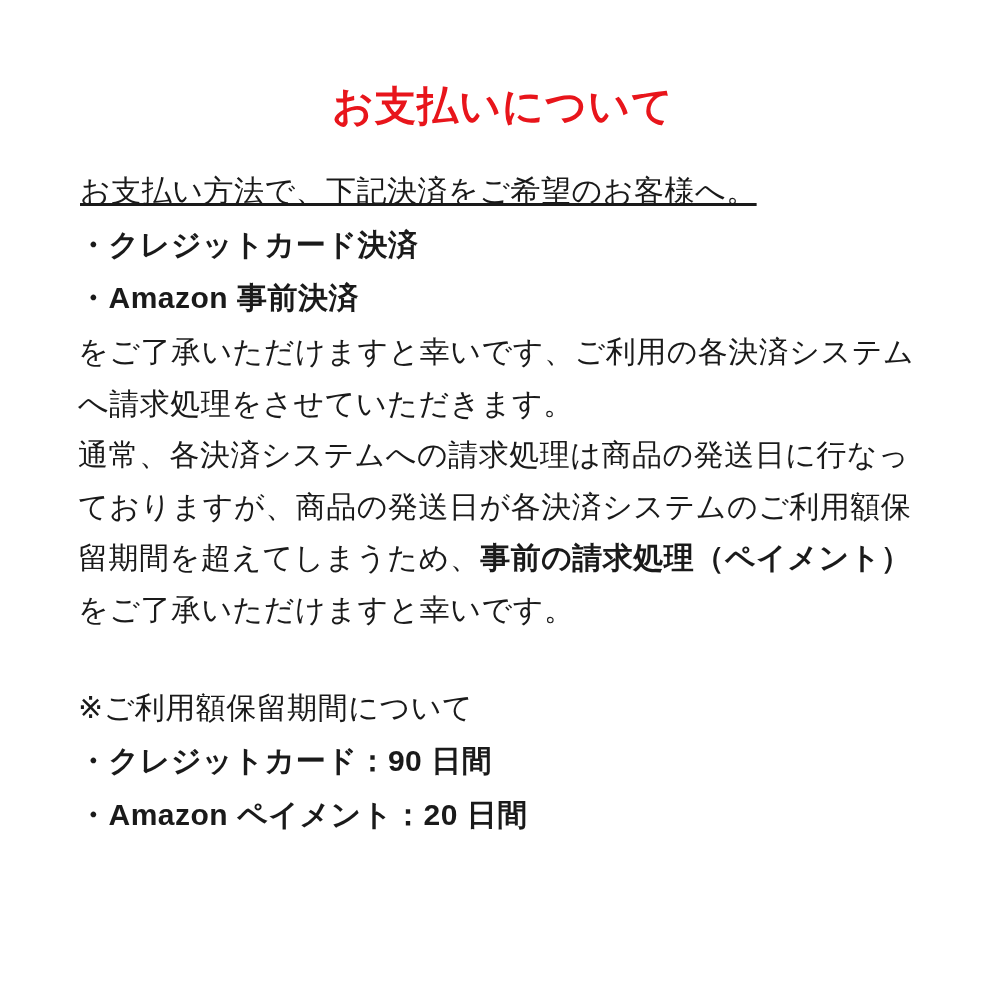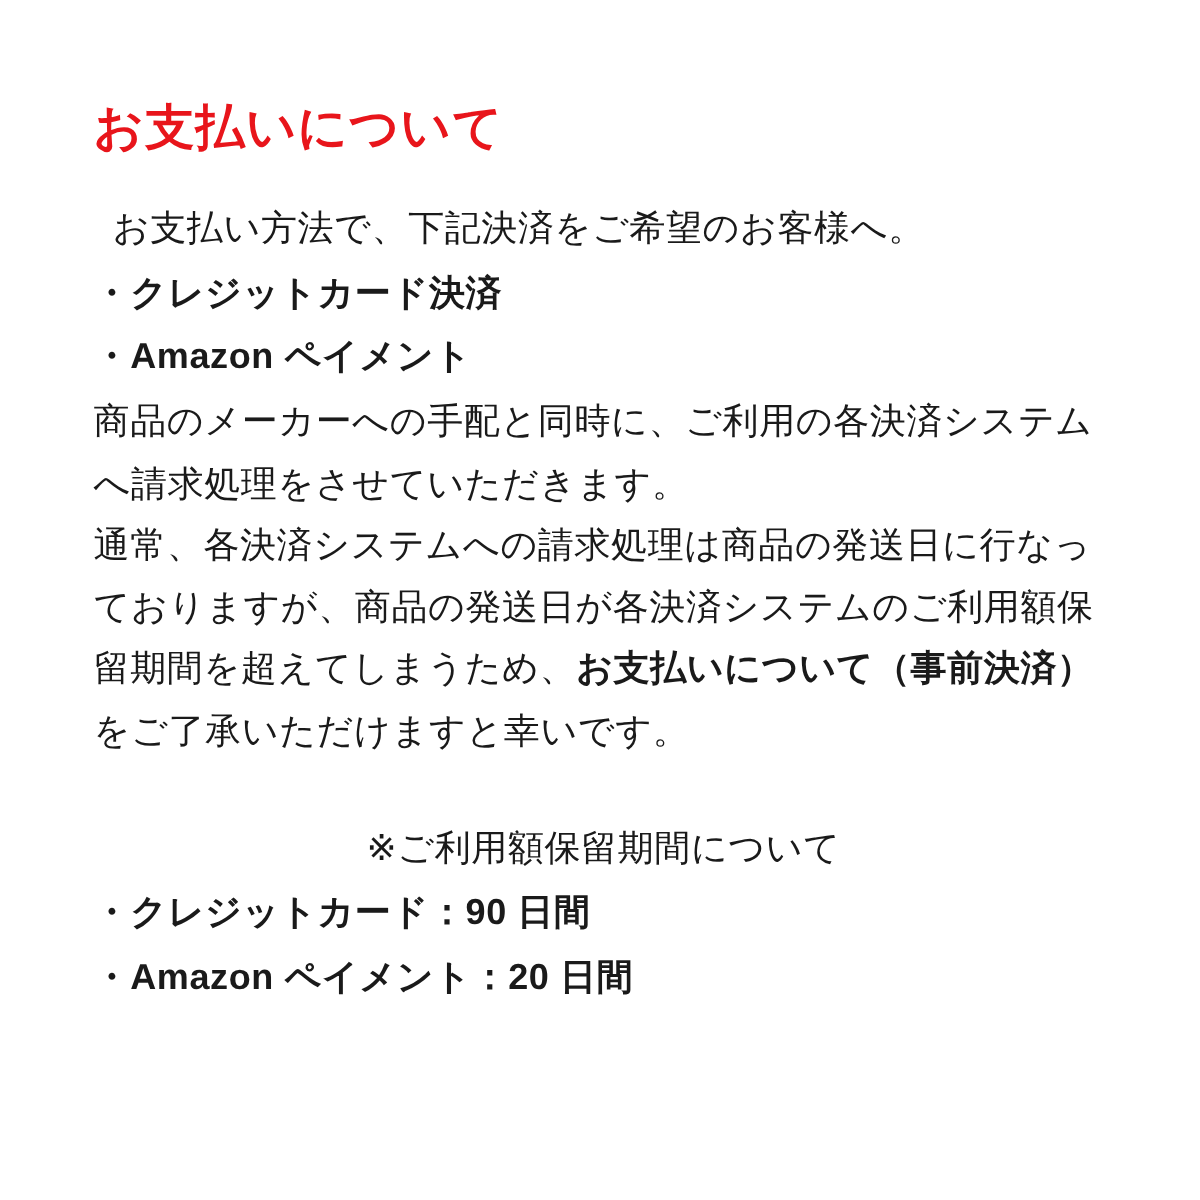--- a/index.html
+++ b/index.html
@@ -16,72 +16,73 @@
   }
   .page {
     width: 1000px;
     height: 1000px;
     box-sizing: border-box;
     padding: 60px 72px 0 78px;
     background: #ffffff;
     position: relative;
   }
   .doc-title {
+    text-align: center;
     color: #e8151b;
     font-size: 41px;
     font-weight: bold;
     letter-spacing: 1px;
     margin: 22px 0 34px 0;
     line-height: 1.2;
   }
   .body-block {
     font-size: 30px;
     line-height: 1.72;
     letter-spacing: 0.5px;
     color: #1a1a1a;
   }
   .para {
-    margin: 0 0 2px 16px;
+    margin: 0 0 2px 2px;
+    text-decoration: underline;
   }
   .bullet {
     font-weight: bold;
     margin: 0 0 2px 0;
   }
   .flow {
     margin: 0;
   }
   .strong-inline {
     font-weight: bold;
   }
   .spacer {
     height: 46px;
   }
   .note-head {
     margin: 0 0 2px 0;
-    text-align: center;
   }
 </style>
 </head>
 <body>
 
 <div class="page">
 
   <h1 class="doc-title">お支払いについて</h1>
 
   <div class="body-block">
 
     <p class="para">お支払い方法で、下記決済をご希望のお客様へ。</p>
 
     <p class="bullet">・クレジットカード決済</p>
 
-    <p class="bullet">・Amazon ペイメント</p>
+    <p class="bullet">・Amazon 事前決済</p>
 
-    <p class="flow">商品のメーカーへの手配と同時に、ご利用の各決済システムへ請求処理をさせていただきます。</p>
+    <p class="flow">をご了承いただけますと幸いです、ご利用の各決済システムへ請求処理をさせていただきます。</p>
 
-    <p class="flow"><span>通常、各決済システムへの請求処理は商品の発送日に行なっておりますが、商品の発送日が各決済システムのご利用額保留期間を超えてしまうため、</span><span class="strong-inline">お支払いについて（事前決済）</span><span>をご了承いただけますと幸いです。</span></p>
+    <p class="flow"><span>通常、各決済システムへの請求処理は商品の発送日に行なっておりますが、商品の発送日が各決済システムのご利用額保留期間を超えてしまうため、</span><span class="strong-inline">事前の請求処理（ペイメント）</span><span>をご了承いただけますと幸いです。</span></p>
 
     <div class="spacer"></div>
 
     <p class="note-head">※ご利用額保留期間について</p>
 
     <p class="bullet">・クレジットカード：90 日間</p>
 
     <p class="bullet">・Amazon ペイメント：20 日間</p>
 
   </div>

